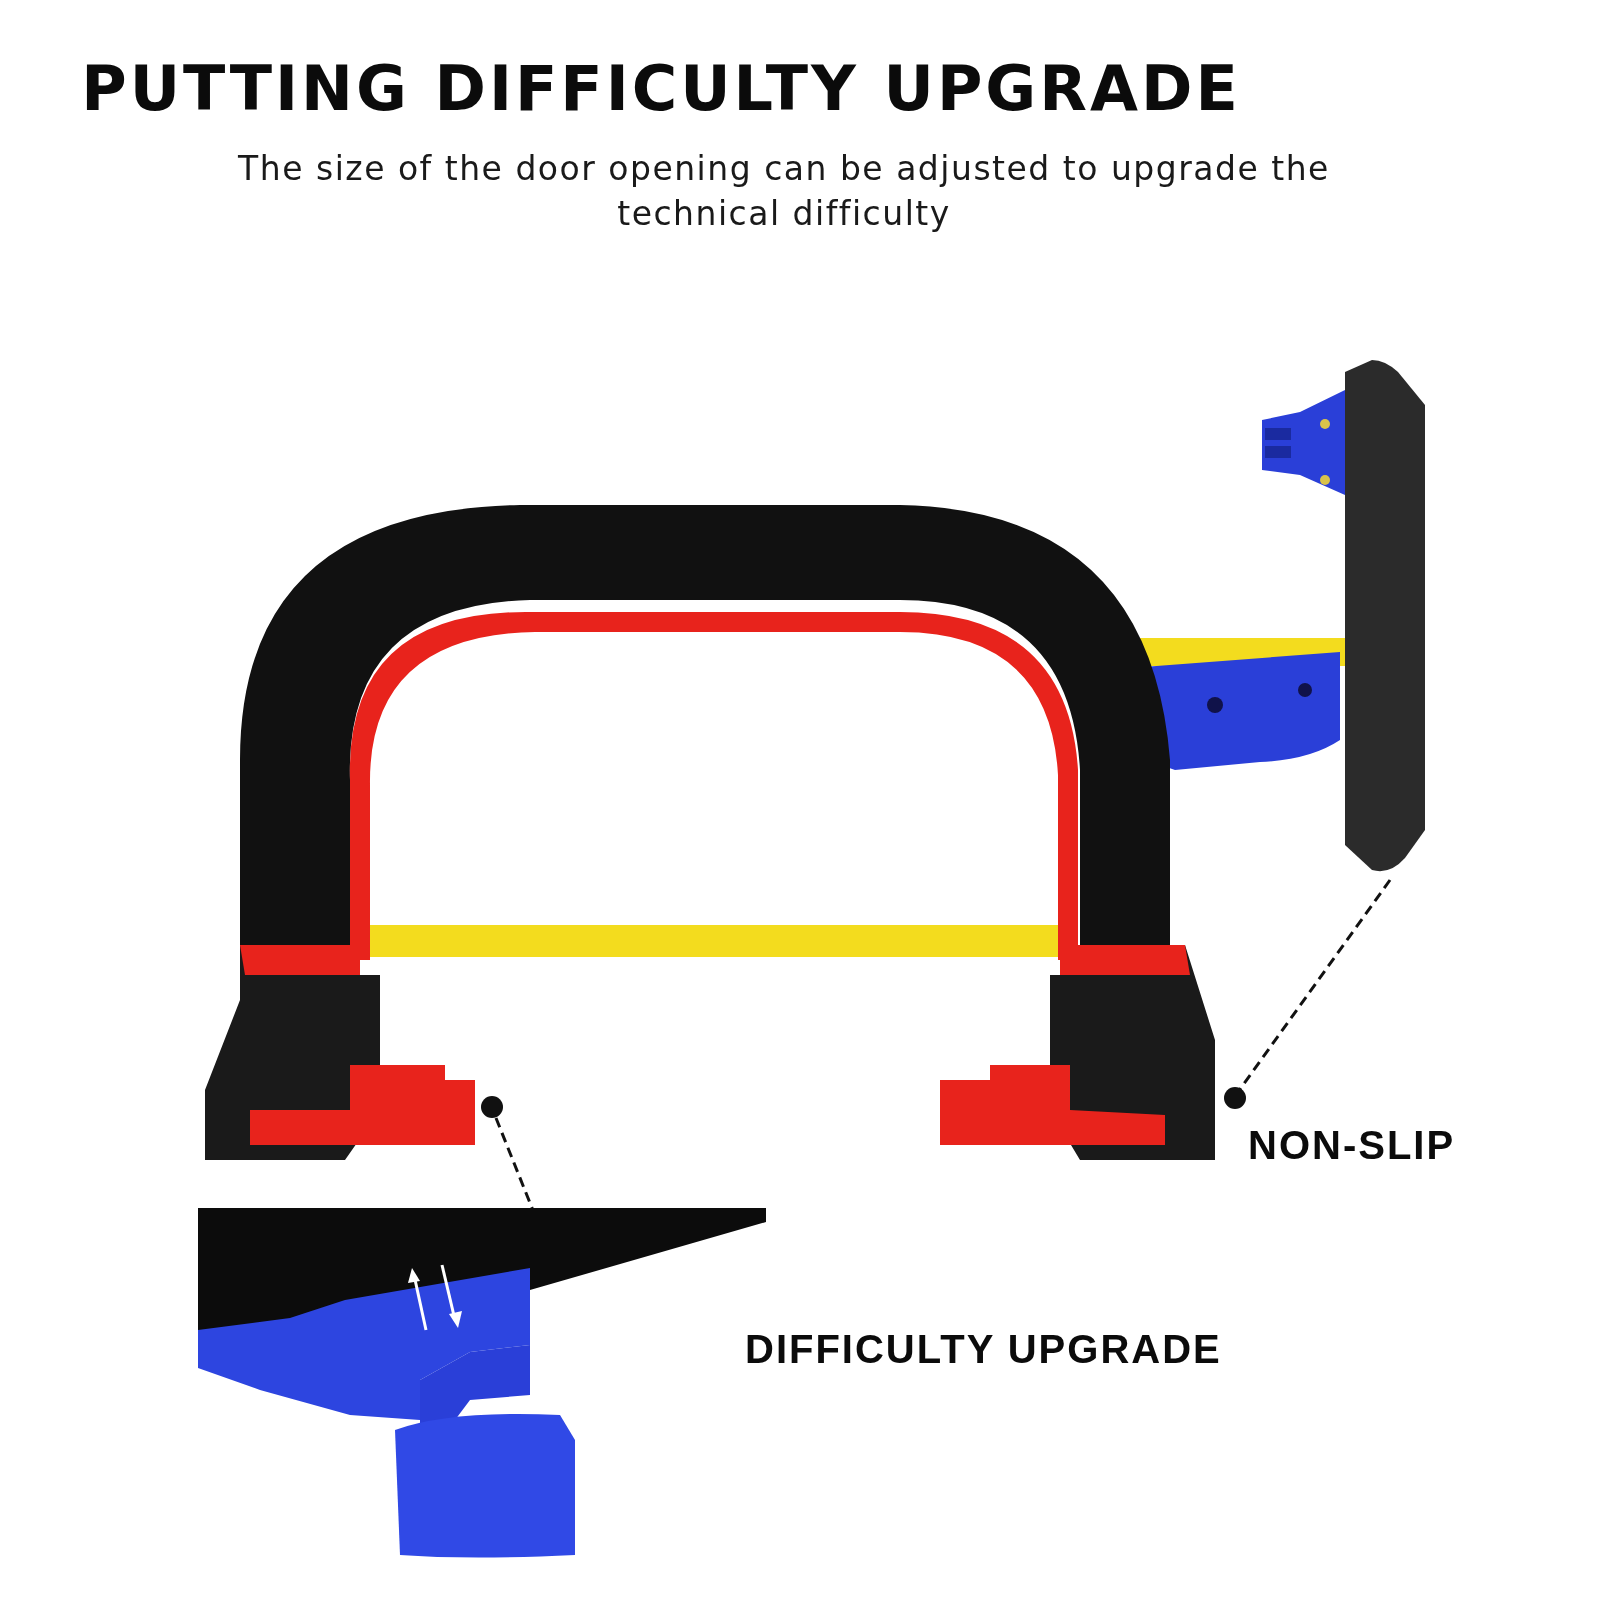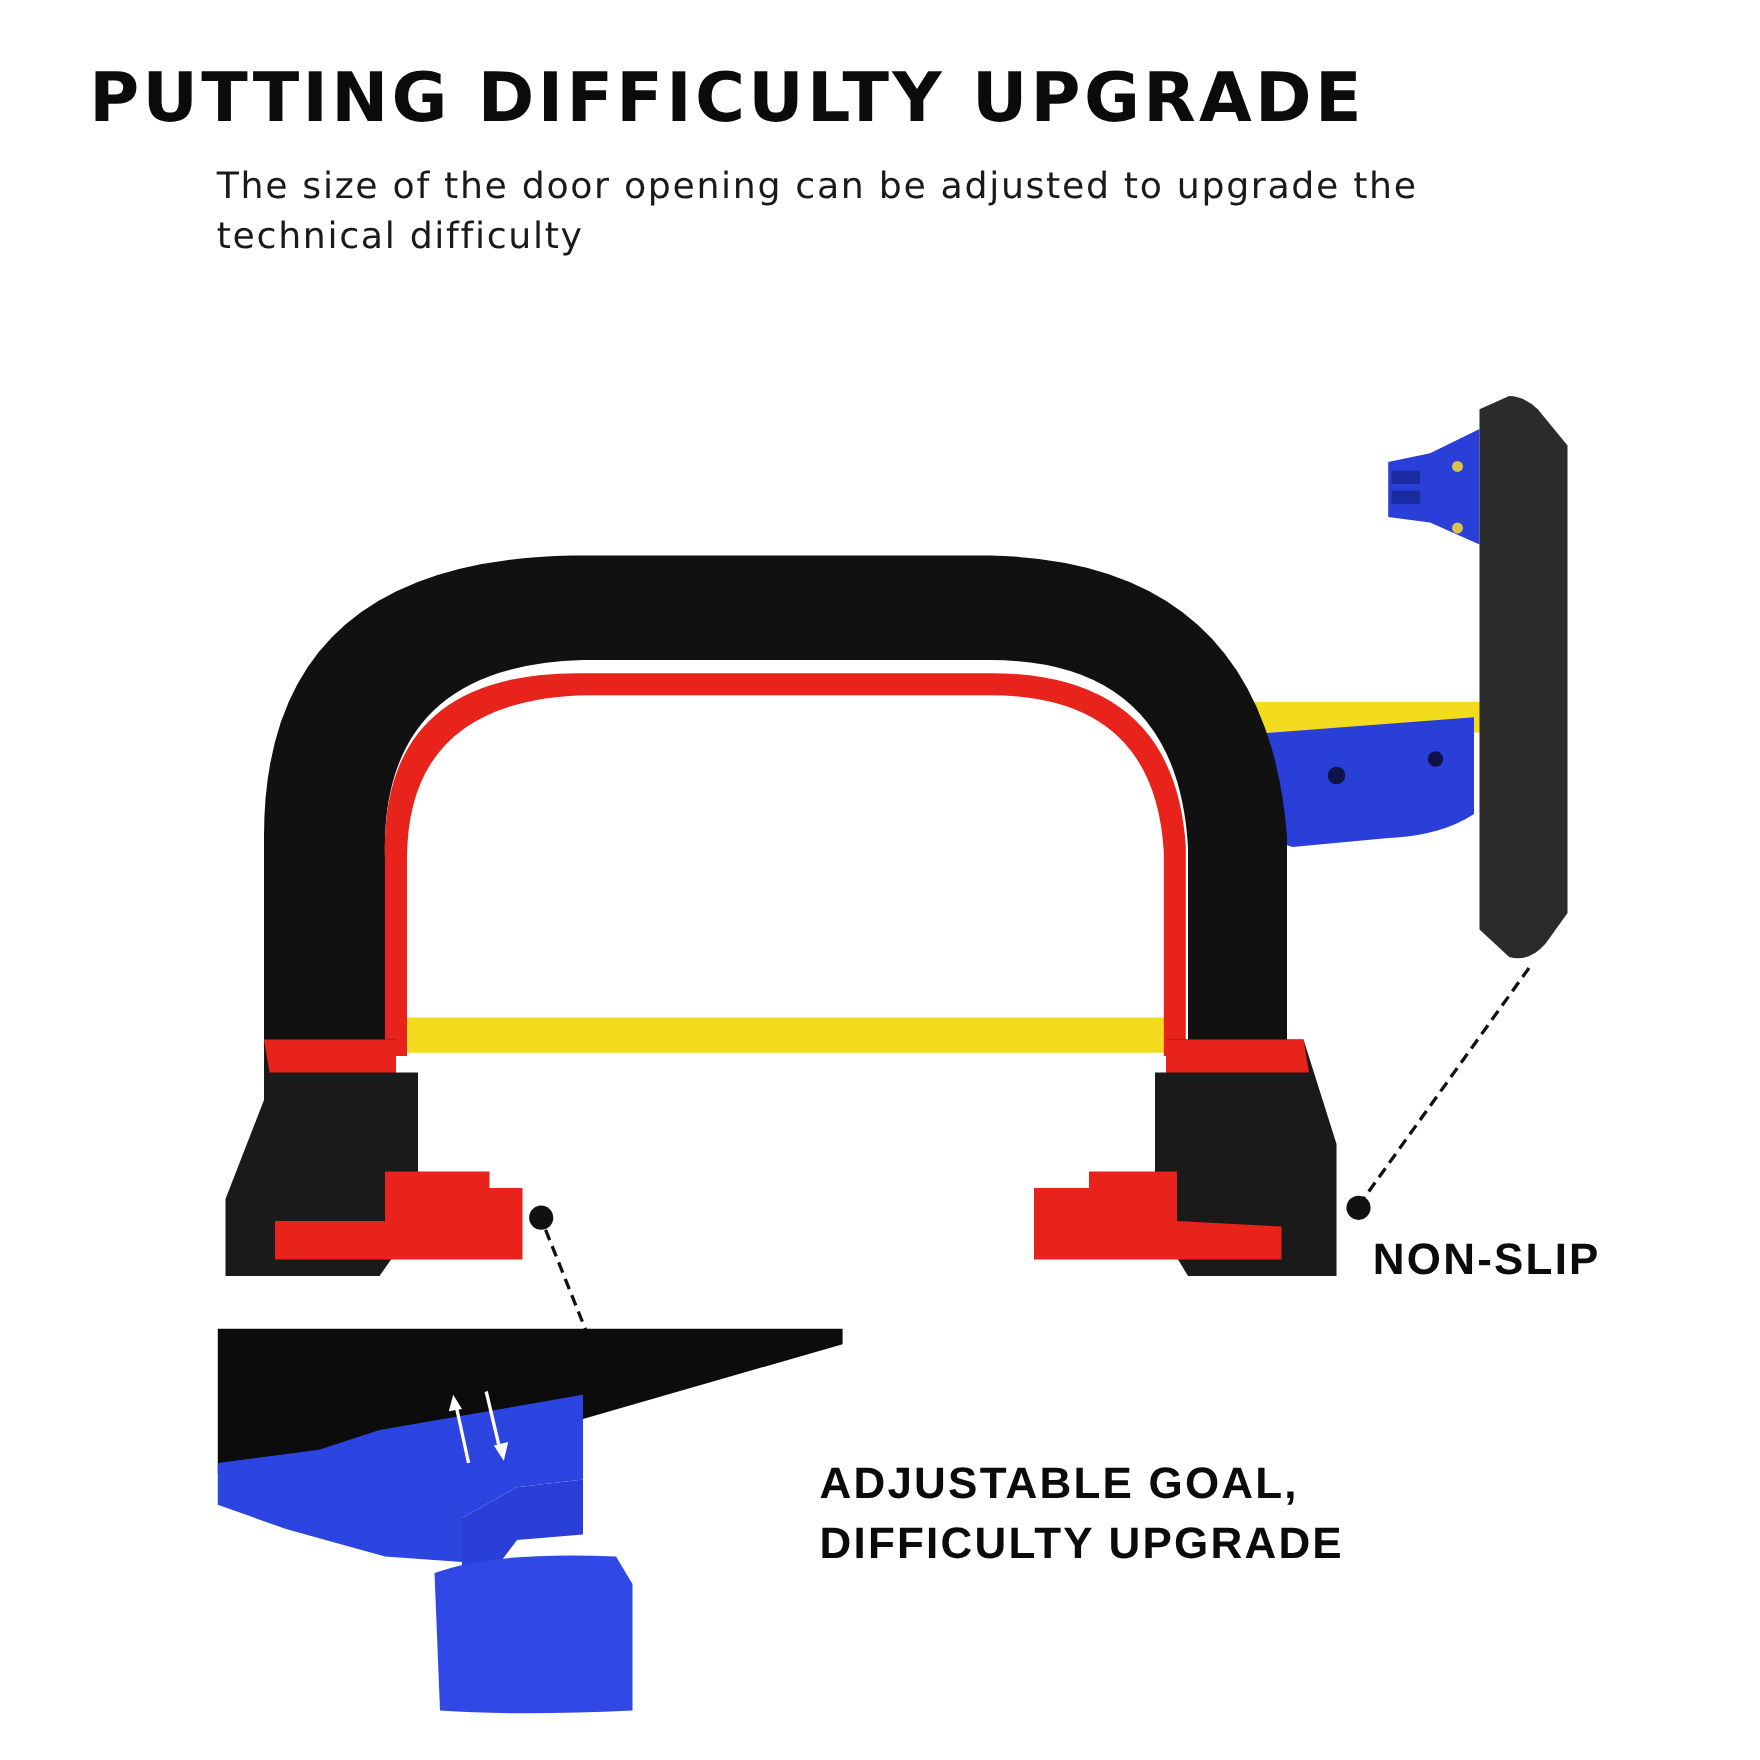--- a/index.html
+++ b/index.html
@@ -1,21 +1,21 @@
 <!DOCTYPE html>
 <html><head>
   <meta charset="utf-8">
   <style>
     html, body { margin: 0; padding: 0; background: #ffffff; }
     body { width: 1600px; height: 1600px; position: relative; overflow: hidden;
            font-family: "Liberation Sans", sans-serif; color: #0d0d0d; }
     .title { position: absolute; left: 0; width: 1322px; top: 52px; text-align: center;
              font-family: "DejaVu Sans", sans-serif; font-weight: bold; font-size: 62px;
              letter-spacing: 3px; color: #0b0b0b; }
-    .subtitle { position: absolute; left: 197px; width: 1200px; top: 146px; 
+    .subtitle { position: absolute; left: 184px; width: 1200px; top: 146px; text-align: center;
                 font-family: "DejaVu Sans", sans-serif; font-size: 33px; line-height: 45px;
                 letter-spacing: 1.5px; color: #1a1a1a; }
     .label { position: absolute; font-family: Liberation Sans, sans-serif; font-weight: bold;
              letter-spacing: 2px; color: #0b0b0b; }
     .label-nonslip { left: 1248px; top: 1123px; font-size: 40px; }
     .label-adjust { left: 745px; top: 1322px; font-size: 40px; line-height: 54px; }
     svg.art { position: absolute; left: 0; top: 0; }
   </style>
 </head>
 <body>
@@ -74,15 +74,14 @@
 
     <line x1="426" y1="1330" x2="414" y2="1275" stroke="#ffffff" stroke-width="3"></line>
     <path d="M408 1283 L412 1268 L420 1281 Z" fill="#ffffff"></path>
     <line x1="442" y1="1265" x2="455" y2="1320" stroke="#ffffff" stroke-width="3"></line>
     <path d="M449 1314 L458 1328 L462 1311 Z" fill="#ffffff"></path>
   </g>
 </svg>
 
 <div class="label label-nonslip">NON-SLIP</div>
 <div class="label label-adjust">
-  <div>ADJUSTABLE GOAL,</div>
   <div>DIFFICULTY UPGRADE</div>
 </div>
 
 </body></html>

